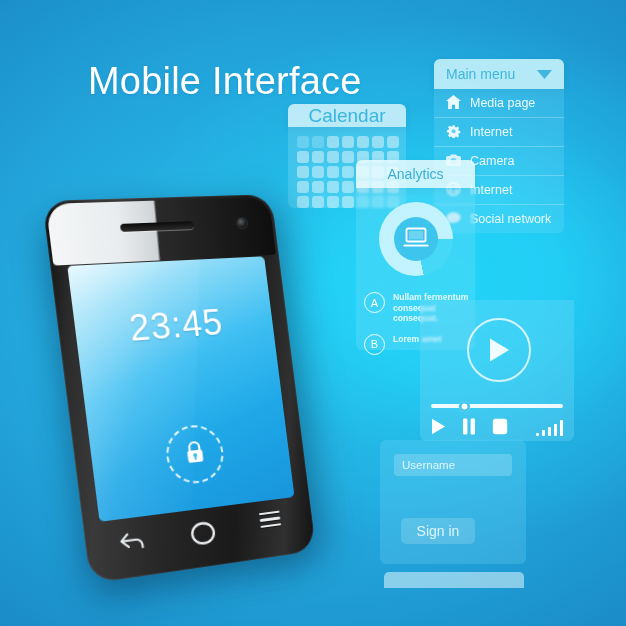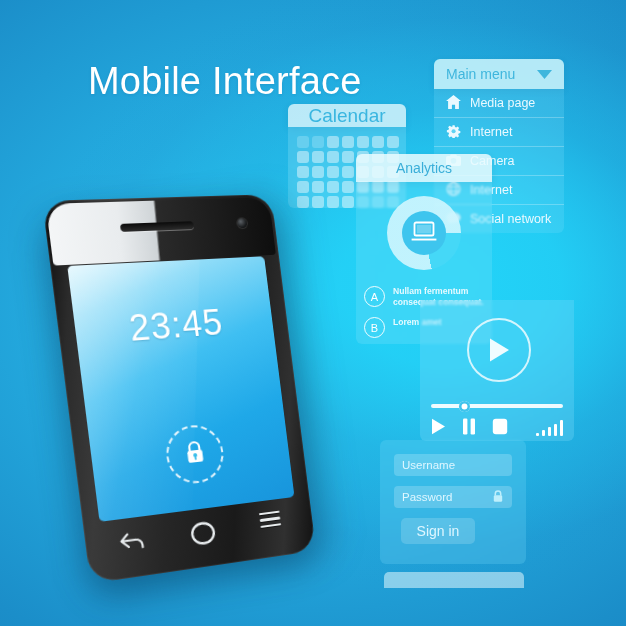--- a/index.html
+++ b/index.html
@@ -112,21 +112,21 @@
   }
   .menu-list{background:rgba(120,220,250,0.24);border-radius:0 0 6px 6px;overflow:hidden;}
   .menu-item{
     height:28px;display:flex;align-items:center;gap:9px;padding:0 12px;
     color:#eaf9ff;font-size:12.5px;
     border-bottom:1px solid rgba(255,255,255,0.26);
   }
   .menu-item:last-child{border-bottom:none;}
 
   
-  #analytics{left:356px;top:154px;width:136px;height:190px;}
+  #analytics{left:356px;top:160px;width:119px;height:190px;}
   #analytics .panel-head{height:28px;font-size:14px;color:#3aaed8;background:rgba(232,250,254,0.86);}
   #analytics .panel-body{height:162px;position:relative;background:rgba(150,230,252,0.22);}
   .donut{
     position:absolute;left:50%;top:14px;width:74px;height:74px;margin-left:-37px;border-radius:50%;
     background:conic-gradient(from 90deg, #45d8f7 0deg 78deg, rgba(205,245,253,0.92) 78deg 360deg);
   }
   .donut-hole{
     position:absolute;left:50%;top:50%;width:44px;height:44px;margin:-22px 0 0 -22px;border-radius:50%;
     background:#3ec5ee;display:flex;align-items:center;justify-content:center;
   }
@@ -349,29 +349,20 @@
         </div>
       </div>
     </div>
   </div>
 
   <div class="panel" id="login">
     <div class="panel-body">
       <div class="field" style="top:14px">
         <span>Username</span>
       </div>
-      <div class="field" style="top:46px">
-        <span>Password</span>
-        <span class="lockmini">
-          <svg width="12" height="13" viewBox="0 0 12 13">
-            <path d="M3.3 5.4V3.8a2.7 2.7 0 0 1 5.4 0v1.6" fill="none" stroke="#bfeffc" stroke-width="1.5"></path>
-            <rect x="1.8" y="5.2" width="8.4" height="6.6" rx="1.3" fill="#bfeffc"></rect>
-          </svg>
-        </span>
-      </div>
       <div class="signin">Sign in</div>
     </div>
   </div>
 
   <div class="bottom-strip"></div>
 
   <div class="panel" id="media">
     <div class="panel-body">
       <div class="play-big">
         <svg width="24" height="26" viewBox="0 0 24 26">

